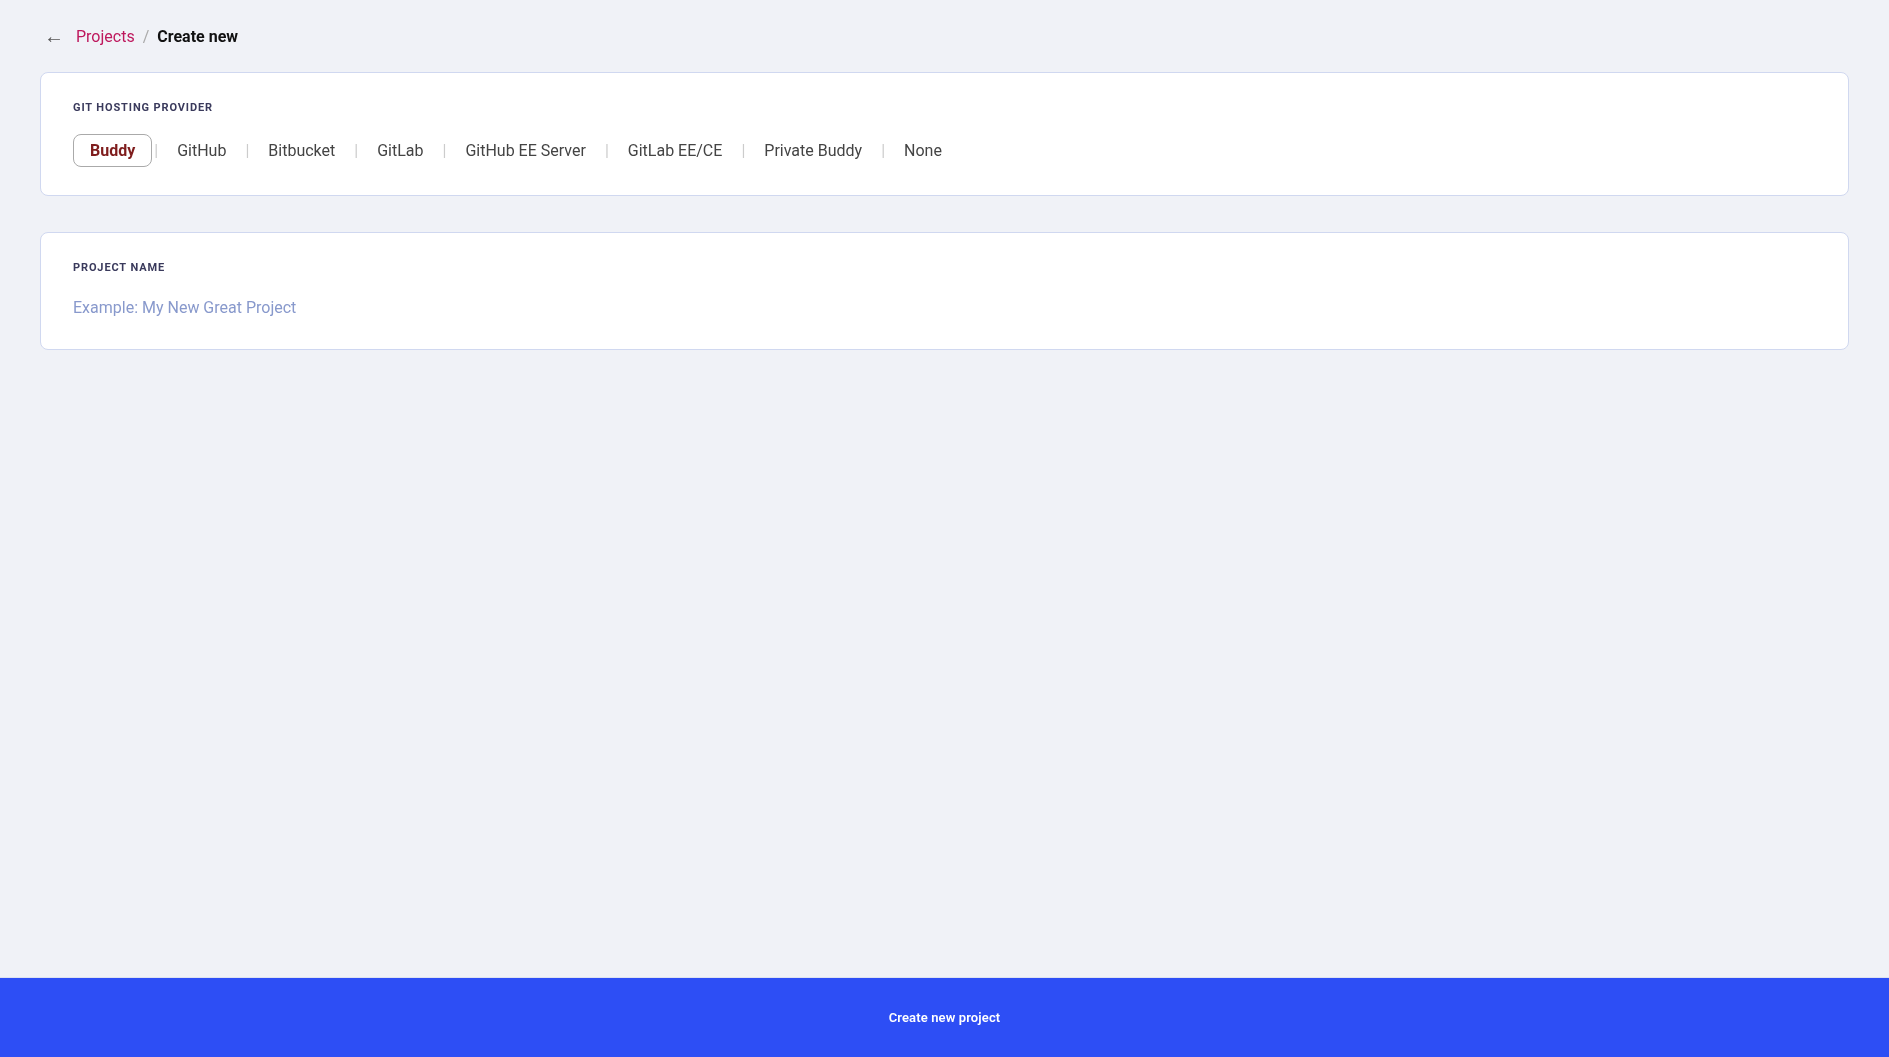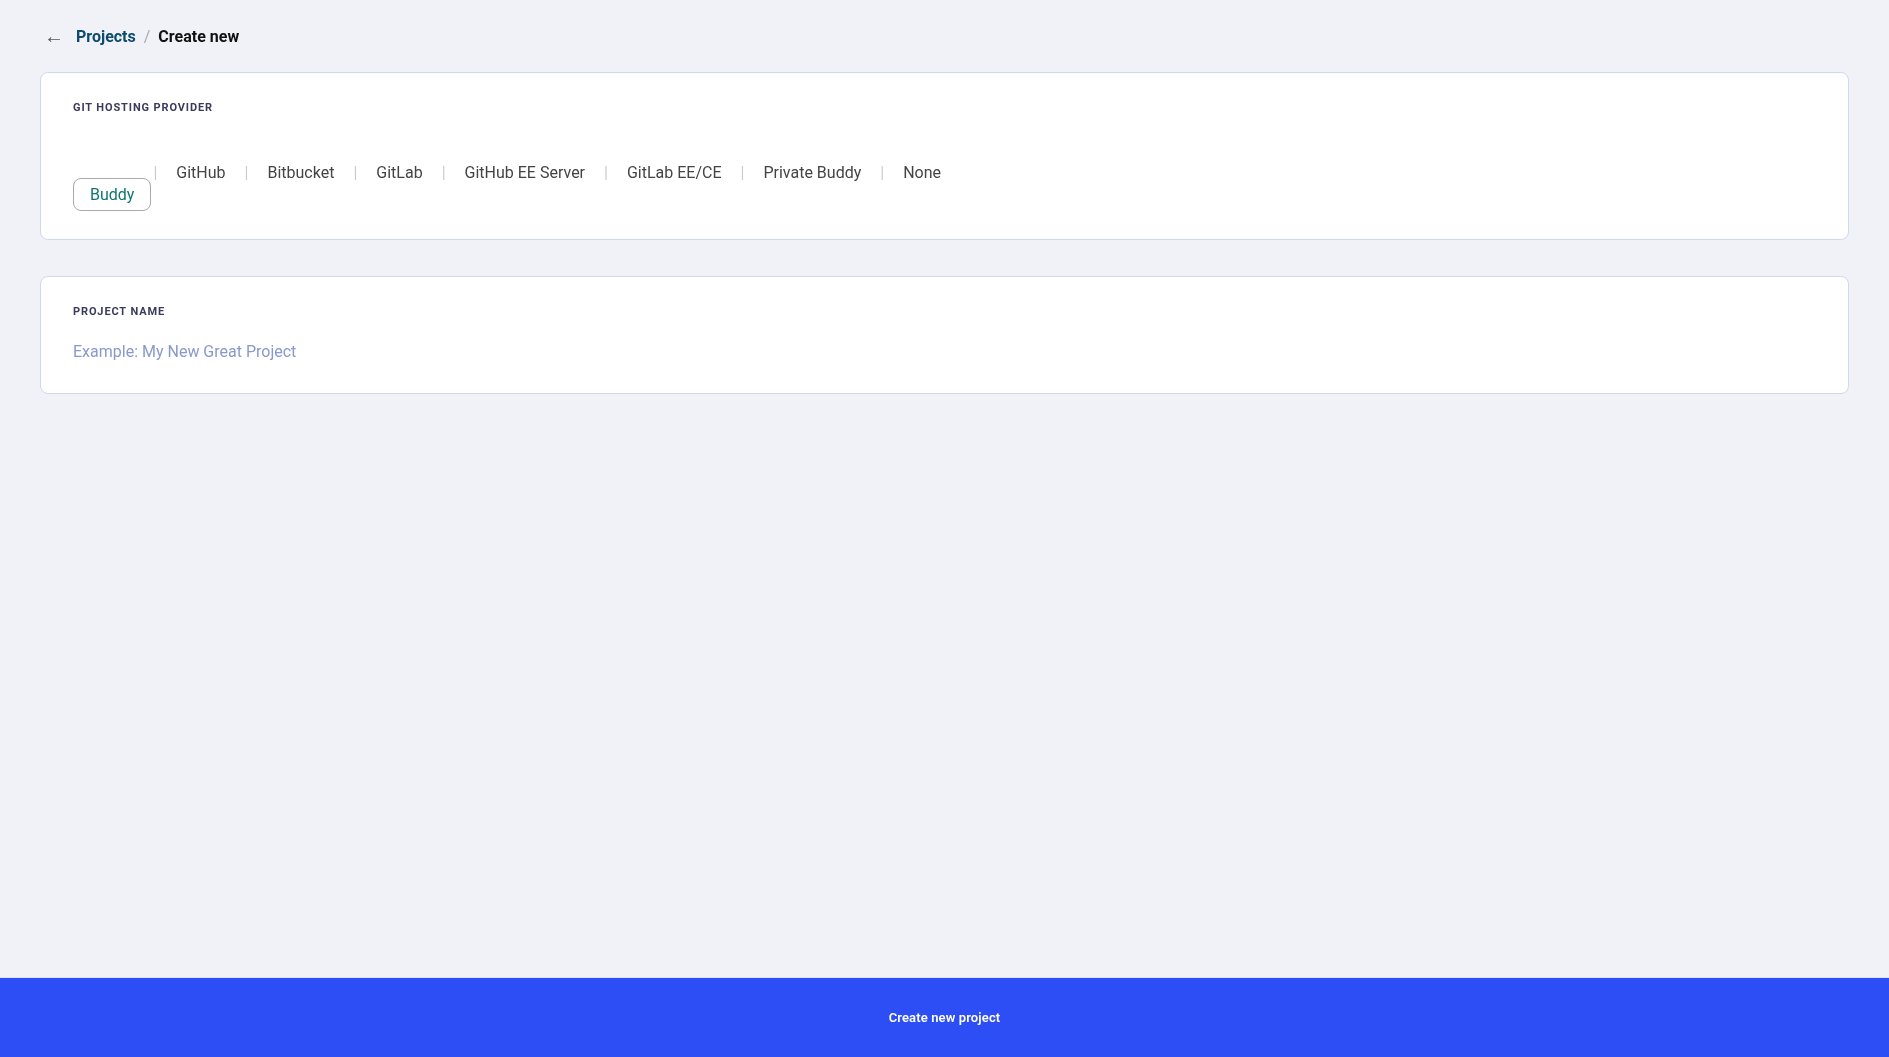--- a/index.html
+++ b/index.html
@@ -34,22 +34,22 @@
       color: #4a5568;
       padding: 4px;
     }
 
     .back-arrow {
       font-size: 20px;
       color: #555;
     }
 
     .breadcrumb-projects {
-      color: #0c4a6e;
-      font-weight: 700;
+      color: #be185d;
+      font-weight: 400;
     }
 
     .breadcrumb-separator {
       color: #aaa;
     }
 
     .breadcrumb-current {
       color: #111;
       font-weight: 700;
       text-align: center;
@@ -102,23 +102,22 @@
       background: transparent;
       cursor: pointer;
       font-family: inherit;
       white-space: nowrap;
     }
 
     .provider-btn.active {
       border: 1.5px solid #aaa;
       border-radius: 8px;
       background: #fff;
-      font-weight: 400;
-      color: #0f766e;
-      margin-top: 44px;
+      font-weight: 700;
+      color: #7f1d1d;
     }
 
     .provider-btn:not(.active) {
       color: #444;
     }
 
     .provider-divider {
       color: #ccc;
       font-size: 16px;
       margin: 0 2px;

